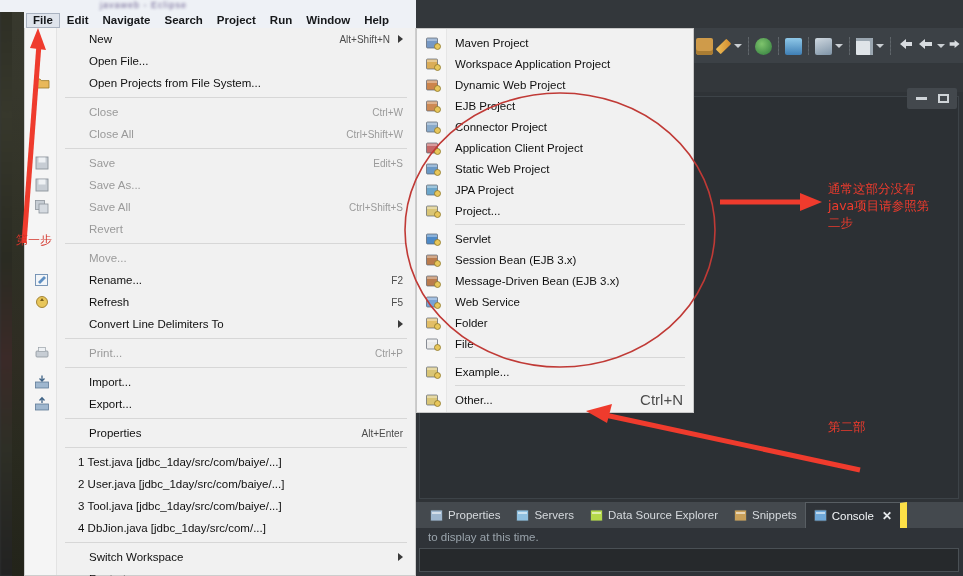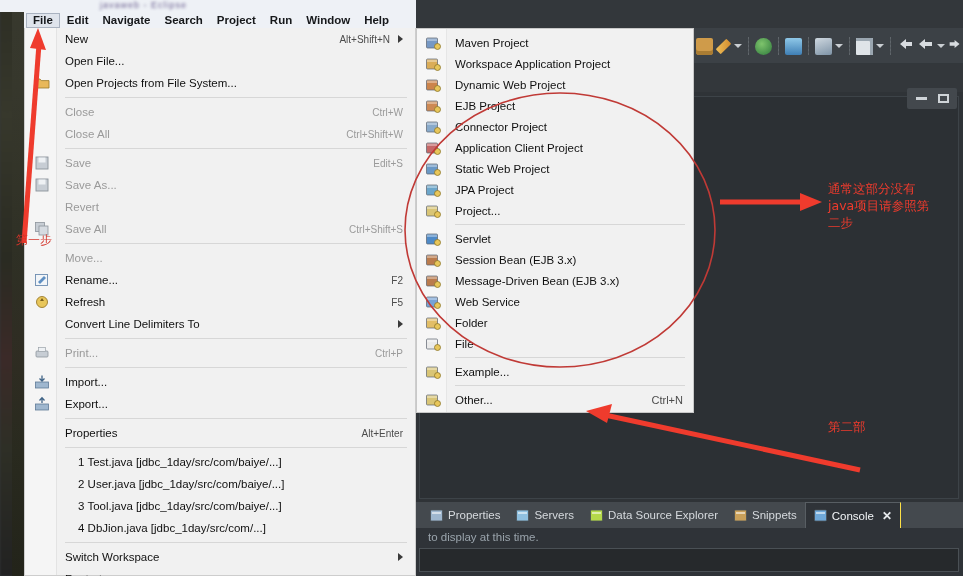--- a/index.html
+++ b/index.html
@@ -56,54 +56,54 @@
   .menubar .mi.active { background:#dfe4ec; border:1px solid #a9b2c0; padding:0px 6px; }
 
   
   .filemenu { position:absolute; left:24px; top:28px; width:392px; height:548px;
               background:#f1f1f1; border:1px solid #cdcdcd; border-top:none;
               font-size:11.5px; color:#101010; }
   .fm-strip { position:absolute; left:0; top:0; width:32px; height:100%;
               background:#f5f5f5; border-right:1px solid #e3e3e3; }
   .fm-list { position:relative; }
   .fm-item { position:relative; height:22px; display:flex; align-items:center;
-             padding-left:40px; padding-right:12px; }
+             padding-left:64px; padding-right:12px; }
   .fm-item .lbl { flex:1; white-space:nowrap; }
   .fm-item .acc { color:#4c4c4c; font-size:10px; padding-left:14px; }
   .fm-item.disabled .lbl, .fm-item.disabled .acc { color:#9a9a9a; }
   .fm-item .ic { position:absolute; left:9px; top:3px; width:16px; height:16px; }
   .fm-item .arrow { width:0;height:0;margin-left:8px;
              border-top:4px solid transparent;border-bottom:4px solid transparent;
              border-left:5px solid #3a3a3a; }
   .fm-sep { height:1px; background:#d7d7d7; margin:3px 8px 3px 40px; }
   .fm-item.recent { padding-left:53px; letter-spacing:0px; }
 
   
   .submenu { position:absolute; left:416px; top:28px; width:278px;
              background:#f1f1f1; border:1px solid #c8c8c8;
              font-size:11.5px; color:#101010; padding:3px 0 2px 0; }
   .sm-strip { position:absolute; left:0; top:0; width:30px; height:100%;
              background:#f6f6f6; border-right:1px solid #e6e6e6; }
   .sm-item { position:relative; height:21px; display:flex; align-items:center;
              padding-left:38px; padding-right:10px; }
   .sm-item .lbl { flex:1; white-space:nowrap; }
-  .sm-item .acc { color:#4c4c4c; font-size:11px; }
+  .sm-item .acc { color:#4c4c4c; font-size:15px; }
   .sm-item .ic { position:absolute; left:8px; top:3px; width:16px; height:16px; }
   .sm-sep { height:1px; background:#d7d7d7; margin:3px 8px 3px 38px; }
 
   
   .ic { display:block; }
 
   
   .viewtabs { position:absolute; left:416px; top:502px; width:547px; height:26px;
               background:#44494e; display:flex; align-items:center;
               font-size:11.5px; color:#d6dade; padding-left:6px; }
   .vt { display:flex; align-items:center; gap:5px; padding:4px 8px; height:26px; }
   .vt.active { background:#2f3338; color:#f2f5f7; border-top:1px solid #585e63;
-               border-left:1px solid #585e63; border-right:1px solid #fde047; }
+               border-left:1px solid #585e63; border-right:7px solid #fde047; }
   .vt .vic { width:13px; height:13px; display:inline-block; }
   .vt .x { font-size:12px; font-weight:bold; color:#e7eaed; margin-left:3px; }
   .console-body { position:absolute; left:416px; top:528px; width:547px; height:48px;
               background:#2f3338; color:#9aa4ac; font-size:11.5px; }
   .console-line { padding:3px 0 0 12px; }
   .console-input { position:absolute; left:419px; top:548px; width:540px; height:24px;
               background:#26292c; border:1px solid #4a5055; }
 
   
   .anno-svg { position:absolute; left:0; top:0; width:963px; height:576px;
@@ -220,29 +220,29 @@
           <span class="acc">Edit+S</span>
         </div>
         <div class="fm-item disabled">
           <span class="ic" style="position: absolute; left: 9px; top: 3px;"><svg width="16" height="16" viewBox="0 0 16 16">
               <rect x="2" y="2" width="12" height="12" fill="#c7cdd4" stroke="#8d949c" stroke-width=".9"></rect>
               <rect x="4.5" y="2.5" width="7" height="5" fill="#eef1f4"></rect>
             </svg></span>
           <span class="lbl">Save As...</span>
         </div>
         <div class="fm-item disabled">
-          <span class="lbl">Revert</span>
-        </div>
-        <div class="fm-item disabled">
           <span class="ic" style="position: absolute; left: 9px; top: 3px;"><svg width="16" height="16" viewBox="0 0 16 16">
               <rect x="1.5" y="1.5" width="9" height="9" fill="#c7cdd4" stroke="#8d949c" stroke-width=".8"></rect>
               <rect x="5" y="5" width="9" height="9" fill="#d6dbe1" stroke="#8d949c" stroke-width=".8"></rect>
             </svg></span>
           <span class="lbl">Save All</span>
           <span class="acc">Ctrl+Shift+S</span>
+        </div>
+        <div class="fm-item disabled">
+          <span class="lbl">Revert</span>
         </div>
         <div class="fm-sep"></div>
         <div class="fm-item disabled">
           <span class="lbl">Move...</span>
         </div>
         <div class="fm-item">
           <span class="ic" style="position: absolute; left: 9px; top: 3px;"><svg width="16" height="16" viewBox="0 0 16 16">
               <rect x="1.5" y="2.5" width="12" height="11" fill="#f2f5f8" stroke="#6d8db0" stroke-width=".9"></rect>
               <path d="M4 10 L10 4 l2 2 -6 6z" fill="#5f8fc2"></path>
             </svg></span>

